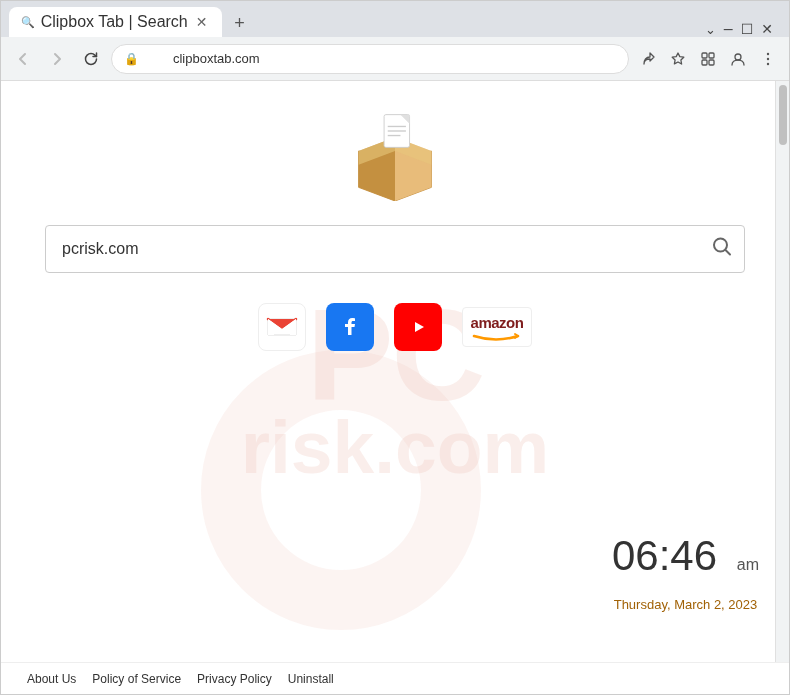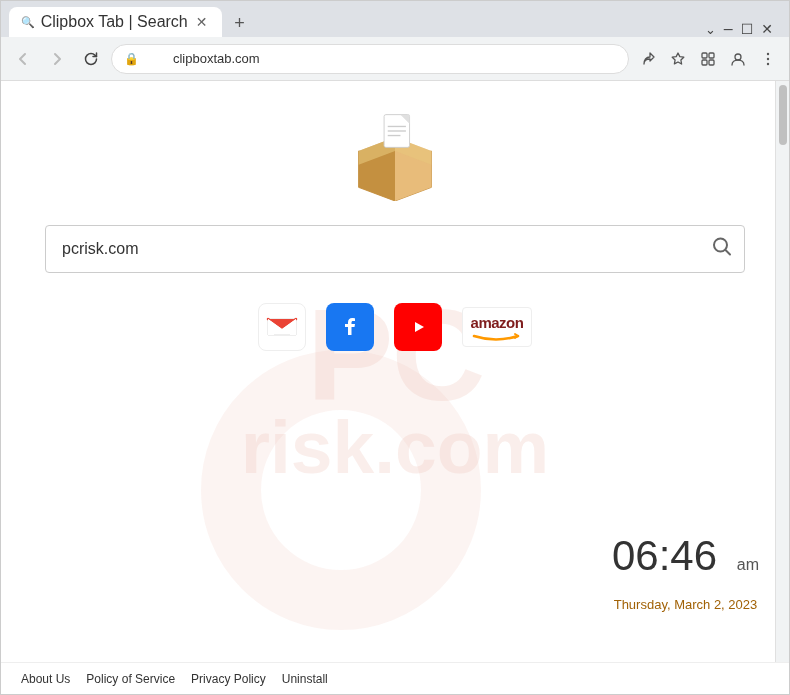--- a/index.html
+++ b/index.html
@@ -249,21 +249,21 @@
       color: #a16207;
       margin-top: 20px;
       text-align: center;
     }
 
     
     .footer {
       height: 32px;
       display: flex;
       align-items: center;
-      padding: 0 20px;
+      padding: 0 26px;
       gap: 16px;
       border-top: 1px solid #eee;
       background: #fff;
       position: relative;
       z-index: 1;
     }
     .footer-link {
       font-size: 12px;
       color: #333;
       text-decoration: none;

